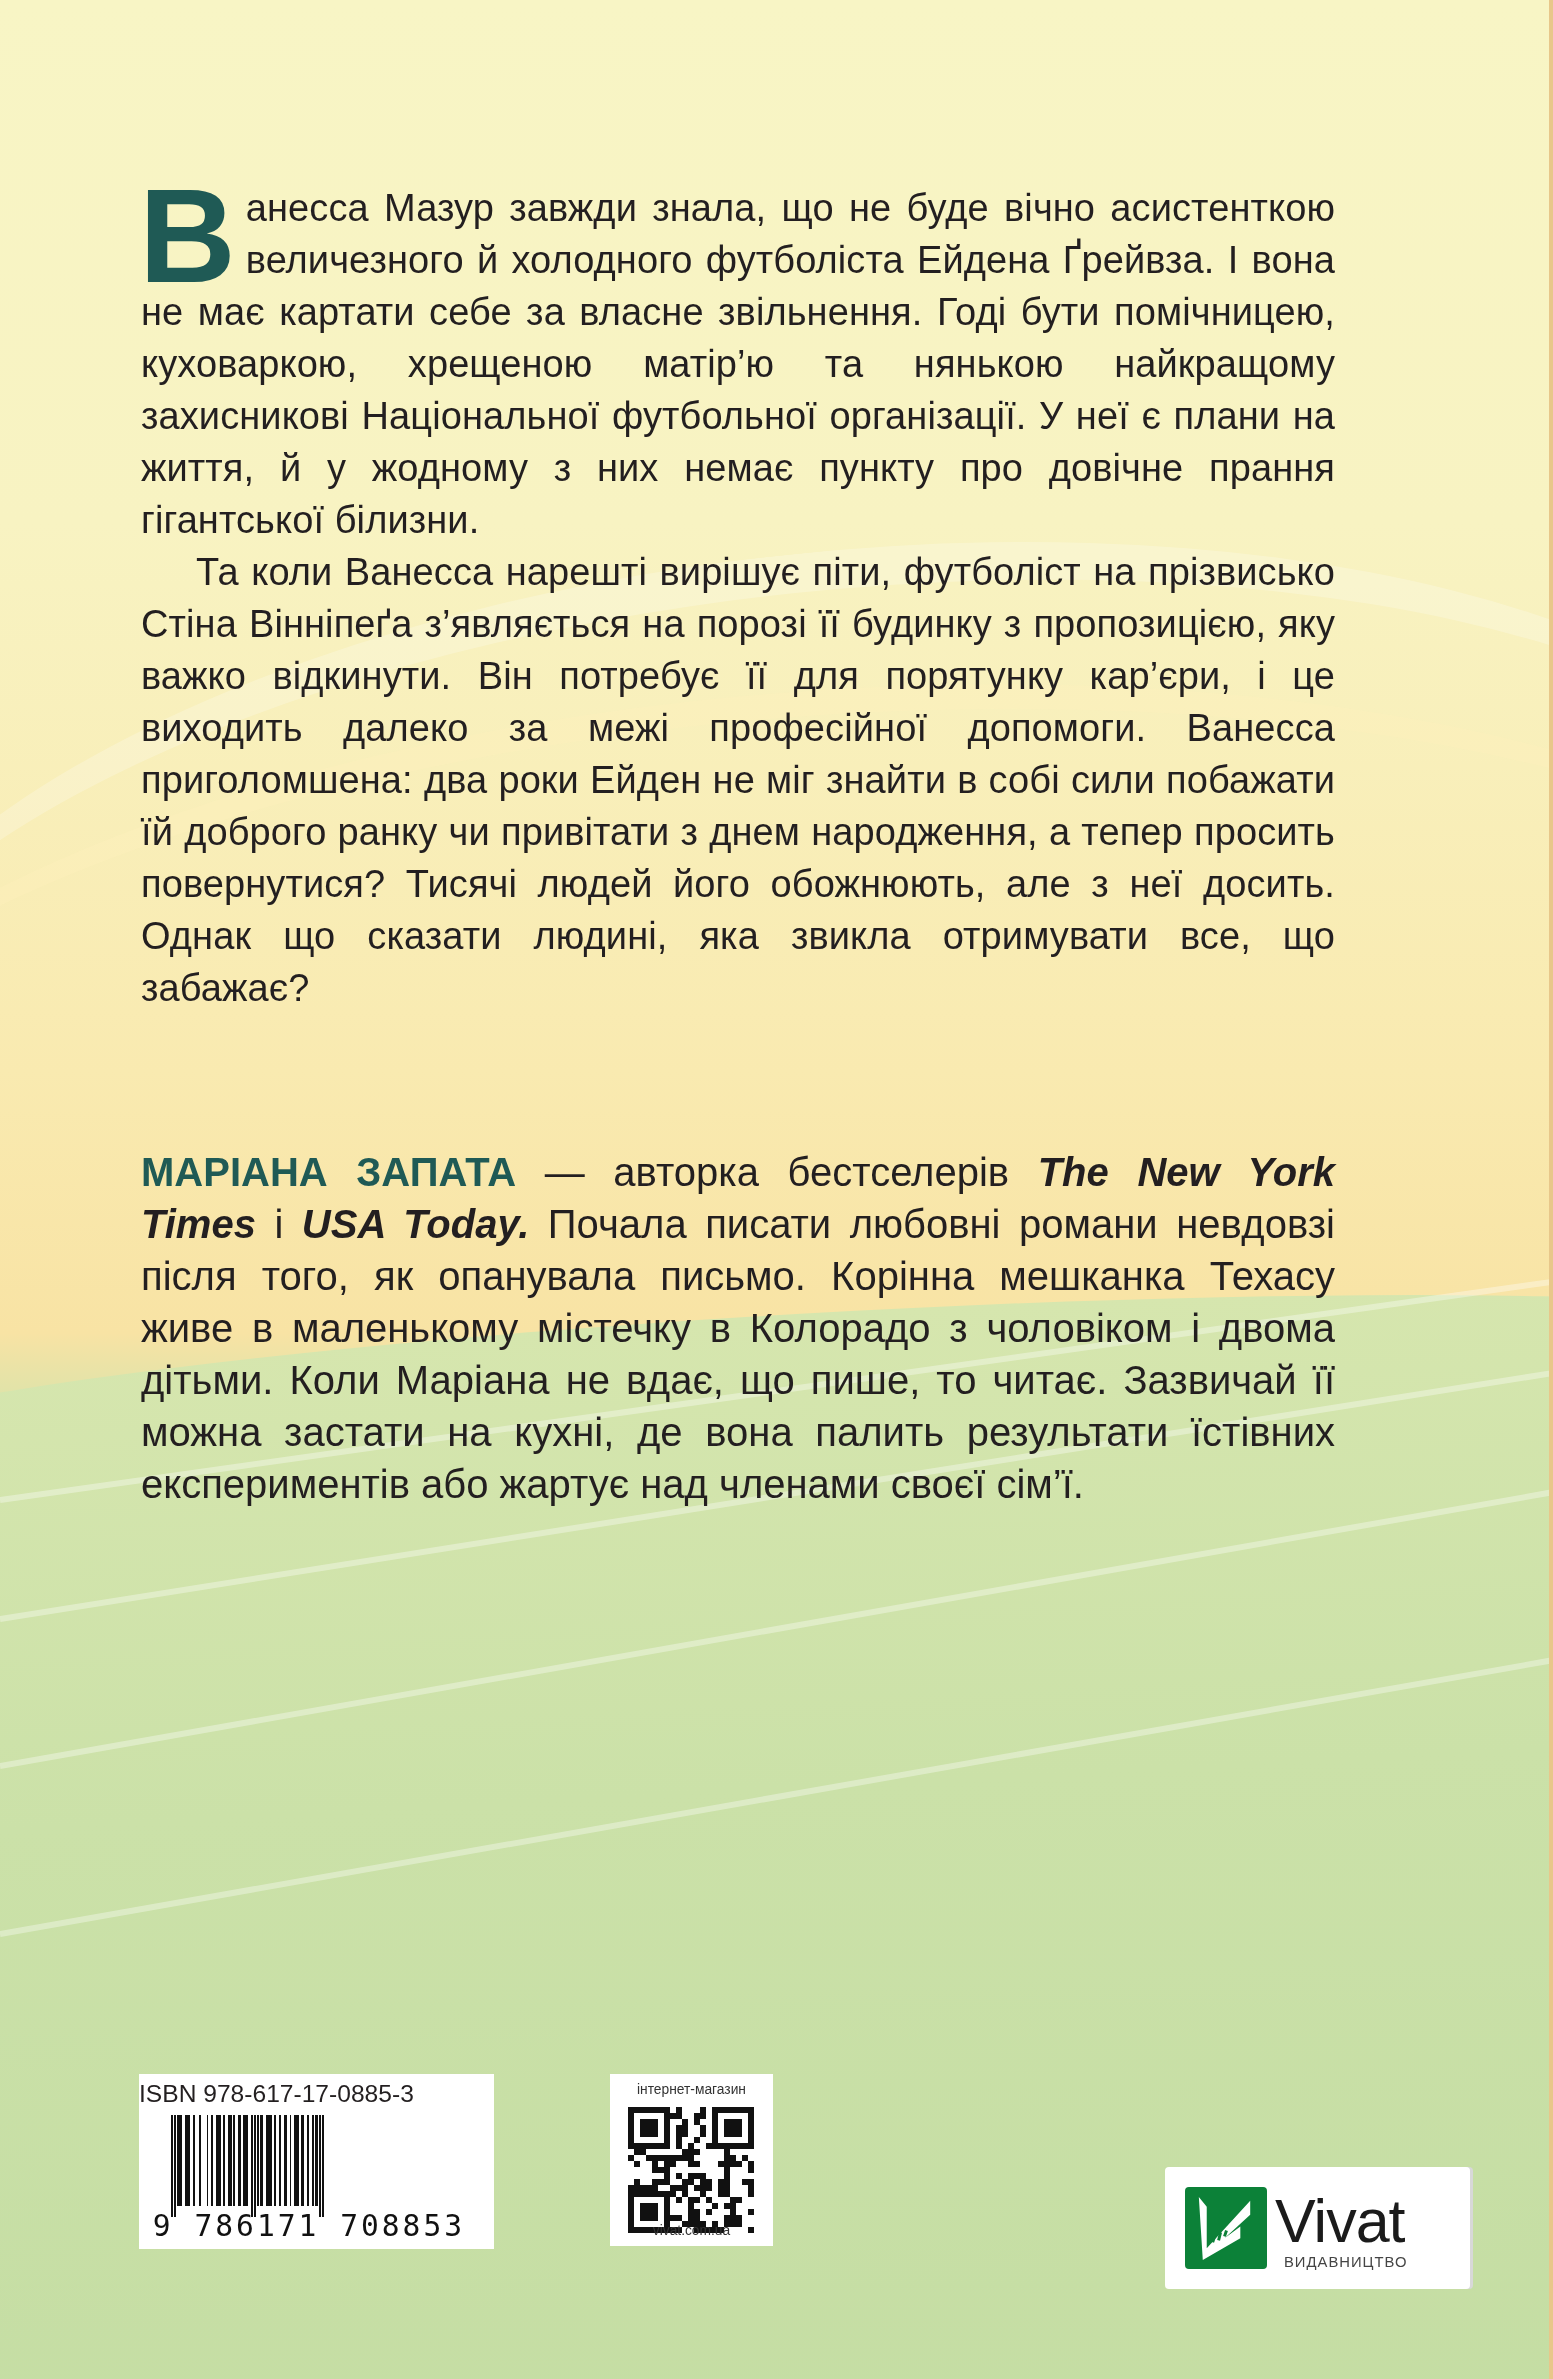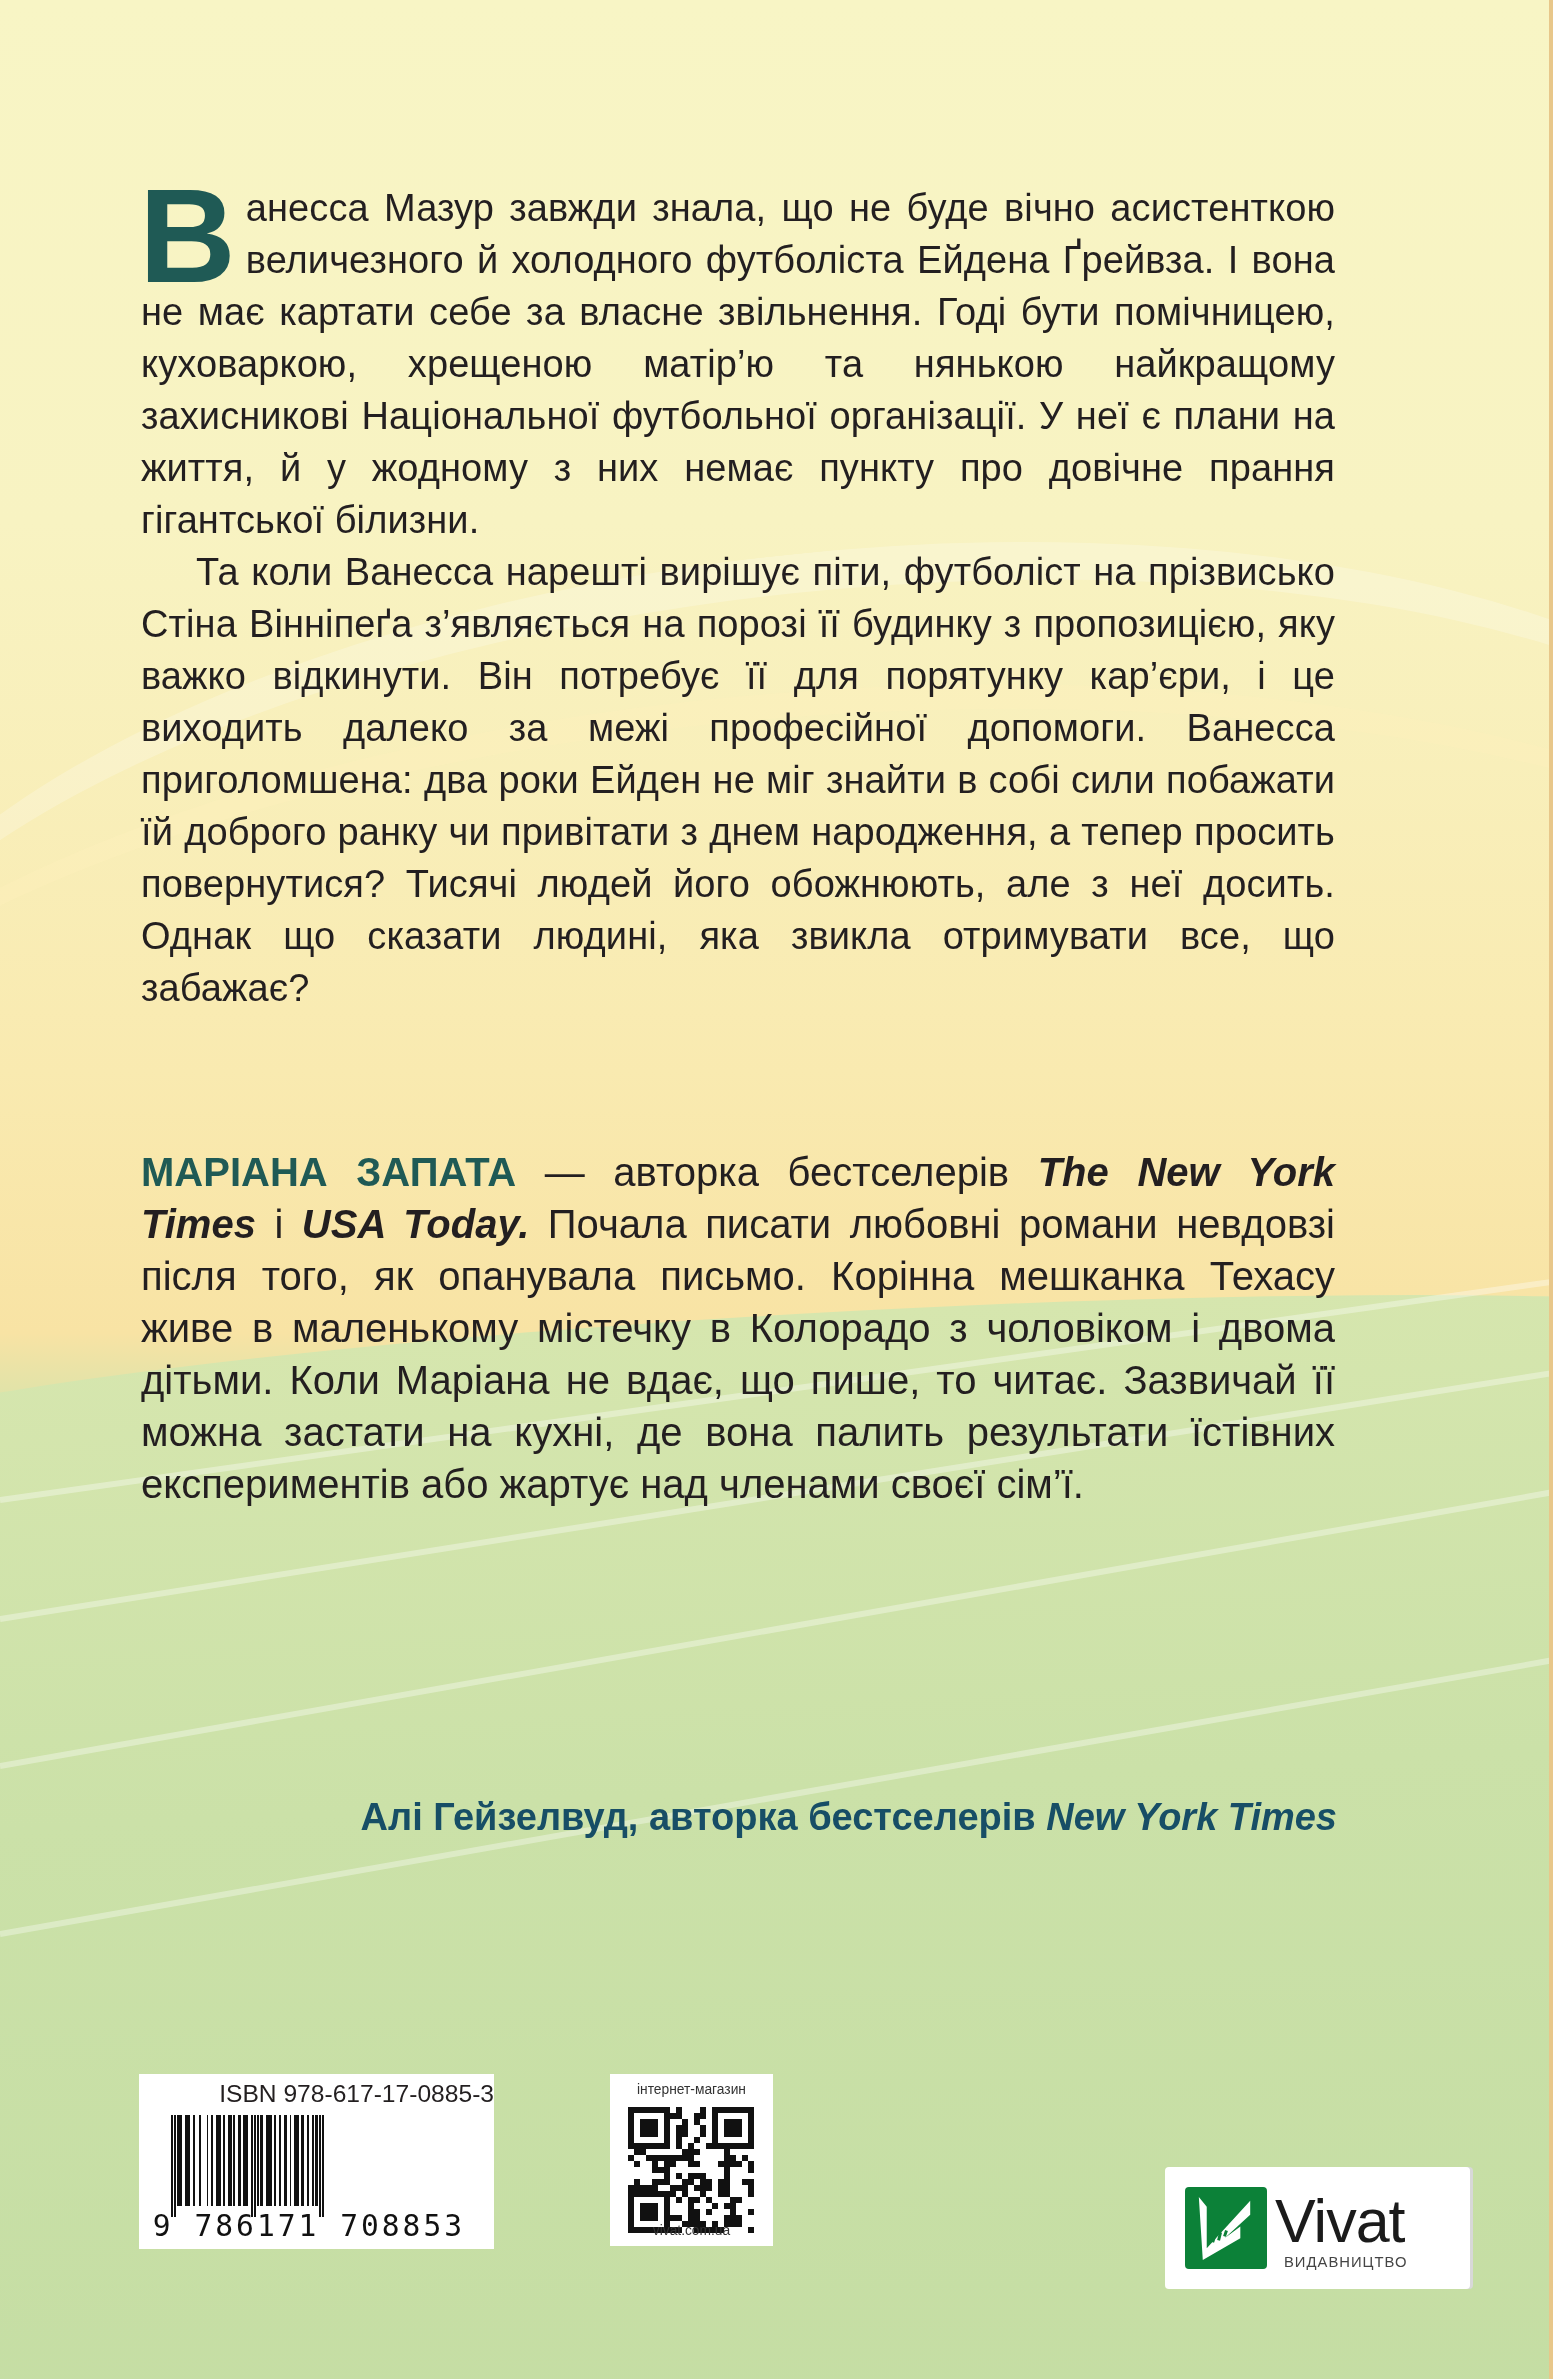--- a/index.html
+++ b/index.html
@@ -65,21 +65,21 @@
     position:absolute; left:163px; top:1791px; width:1174px; text-align:right;
     font-size:38px; line-height:53px; color:#174e66; font-weight:bold;
   }
   .quote-attr i { font-style:italic; }
 
   .isbn-box {
     position:absolute; left:139px; top:2074px; width:355px; height:175px;
     background:#fff;
   }
   .isbn-text {
-    position:absolute; left:0; top:5.9px; width:355px; text-align:right;
+    position:absolute; left:0; top:5.9px; width:355px; text-align:left;
     font-family:"Liberation Sans",sans-serif; font-size:24.6px; color:#231f20;
   }
   .barcode {
     position:absolute; left:31.5px; top:41px; width:294px; height:97px;
     display:flex; align-items:flex-start;
   }
   .barcode span { display:block; background:#111; height:91px; }
   .barcode span.guard { height:102px; }
   .barcode span.gap { background:transparent; }
   .barcode-num {
@@ -145,23 +145,20 @@
     <p>
       <span class="dropcap">В</span><span>анесса Мазур завжди знала, що не буде вічно асистенткою величезного й холодного футболіста Ейдена Ґрейвза. І вона не має картати себе за власне звільнення. Годі бути помічницею, куховаркою, хрещеною матір’ю та нянькою найкращому захисникові Національної футбольної організації. У неї є плани на життя, й у жодному з них немає пункту про довічне прання гігантської білизни.</span>
     </p>
     <p class="indent">Та коли Ванесса нарешті вирішує піти, футболіст на прізвисько Стіна Вінніпеґа з’являється на порозі її будинку з пропозицією, яку важко відкинути. Він потребує її для порятунку кар’єри, і це виходить далеко за межі професійної допомоги. Ванесса приголомшена: два роки Ейден не міг знайти в собі сили побажати їй доброго ранку чи привітати з днем народження, а тепер просить повернутися? Тисячі людей його обожнюють, але з неї досить. Однак що сказати людині, яка звикла отримувати все, що забажає?</p>
   </div>
 
   <div class="author">
     <span class="author-name">МАРІАНА ЗАПАТА</span><span> — авторка бестселерів </span><span class="italic-bold">The New York Times</span><span> і </span><span class="italic-bold">USA Today.</span><span> Почала писати любовні романи невдовзі після того, як опанувала письмо. Корінна мешканка Техасу живе в маленькому містечку в Колорадо з чоловіком і двома дітьми. Коли Маріана не вдає, що пише, то читає. Зазвичай її можна застати на кухні, де вона палить результати їстівних експериментів або жартує над членами своєї сім’ї.</span>
   </div>
 
-  <div class="quote-attr">
-    <span>Алі Гейзелвуд, авторка бестселерів </span><i>New York Times</i>
-  </div>
 
   <div class="isbn-box">
     <div class="isbn-text">ISBN 978-617-17-0885-3</div>
     <div class="barcode" id="barcode">
         <span class="guard" style="width: 2px;"></span>
         <span class="gap" style="width: 1px;"></span>
         <span class="guard" style="width: 2px;"></span>
         <span class="gap" style="width: 1px;"></span>
         <span style="width: 5.9px;"></span>
         <span class="gap" style="width: 3px;"></span>

